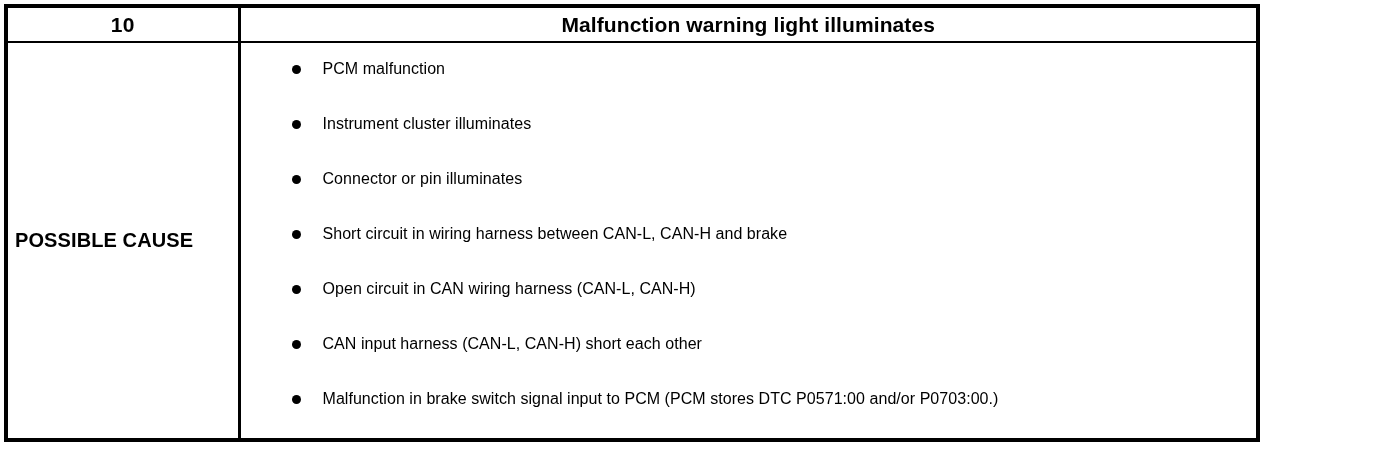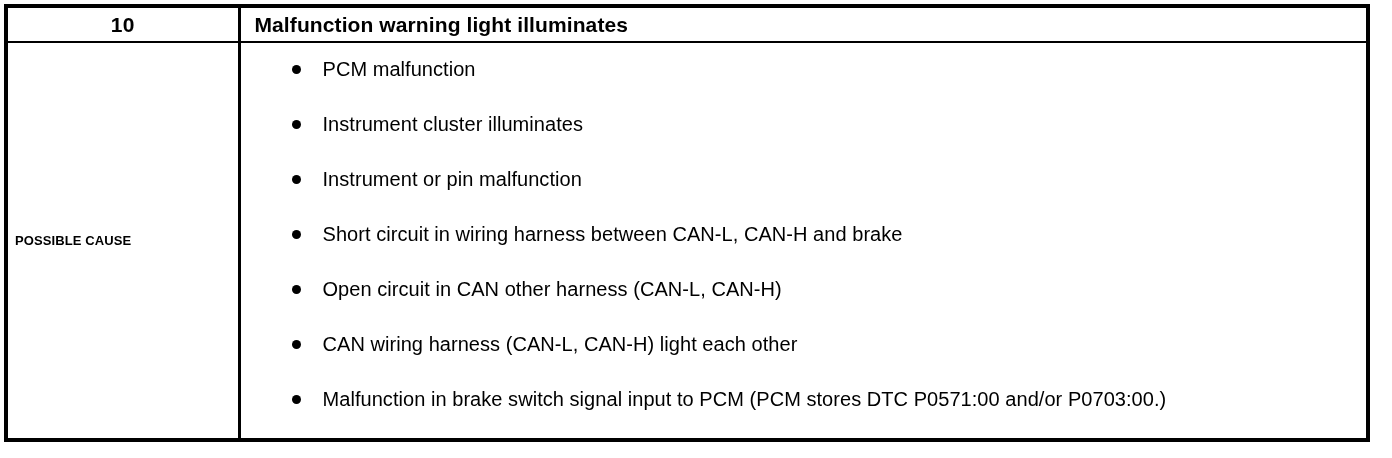--- a/index.html
+++ b/index.html
@@ -20,21 +20,21 @@
     width: 1392px;
     height: 458px;
     background: #ffffff;
   }
 
   
   .dtc-table {
     position: absolute;
     left: 4px;
     top: 4px;
-    width: 1366px;
+    width: 1256px;
     border-collapse: collapse;
     table-layout: fixed;
     border: 4px solid #000000;
     background: #ffffff;
   }
 
   .dtc-table col.col-label { width: 233px; }
 
   
   .hdr-row { height: 36px; }
@@ -45,56 +45,56 @@
     text-align: center;
     vertical-align: middle;
     font-size: 21px;
     font-weight: bold;
     letter-spacing: 0.2px;
     padding: 0;
   }
 
   .hdr-title {
     border-bottom: 2px solid #000000;
-    text-align: left;
+    text-align: center;
     vertical-align: middle;
     font-size: 21px;
     font-weight: bold;
     letter-spacing: 0.1px;
-    padding: 0 14px;
+    padding: 0 0;
     margin-top: 10px;
   }
 
   
   .body-label {
     border-right: 3px solid #000000;
     vertical-align: middle;
     text-align: left;
-    font-size: 13px;
+    font-size: 20px;
     font-weight: bold;
     letter-spacing: 0.1px;
     padding: 0 2px 0 7px;
     white-space: nowrap;
   }
 
   .body-causes {
     vertical-align: top;
     padding: 0;
   }
 
   
   .cause-list {
     list-style: none;
     margin: 0;
     padding: 13px 0 10px 0;
   }
 
   .cause-item {
     position: relative;
-    font-size: 20px;
+    font-size: 16px;
     line-height: 26px;
     letter-spacing: 0.05px;
     padding: 0 20px 0 82px;
     margin-bottom: 29px;
   }
   .cause-item:last-child {
     margin-bottom: 16px;
   }
 
   .cause-item .dot {
@@ -129,33 +129,33 @@
             <li class="cause-item">
               <span class="dot"></span>
               <span>PCM malfunction</span>
             </li>
             <li class="cause-item">
               <span class="dot"></span>
               <span>Instrument cluster illuminates</span>
             </li>
             <li class="cause-item">
               <span class="dot"></span>
-              <span>Instrument or pin malfunction</span>
+              <span>Connector or pin illuminates</span>
             </li>
             <li class="cause-item">
               <span class="dot"></span>
               <span>Short circuit in wiring harness between CAN-L, CAN-H and brake</span>
             </li>
             <li class="cause-item">
               <span class="dot"></span>
-              <span>Open circuit in CAN other harness (CAN-L, CAN-H)</span>
+              <span>Open circuit in CAN wiring harness (CAN-L, CAN-H)</span>
             </li>
             <li class="cause-item">
               <span class="dot"></span>
-              <span>CAN wiring harness (CAN-L, CAN-H) light each other</span>
+              <span>CAN input harness (CAN-L, CAN-H) short each other</span>
             </li>
             <li class="cause-item">
               <span class="dot"></span>
               <span>Malfunction in brake switch signal input to PCM (PCM stores DTC P0571:00 and/or P0703:00.)</span>
             </li>
           </ul>
         </td>
       </tr>
     </tbody>
   </table>

